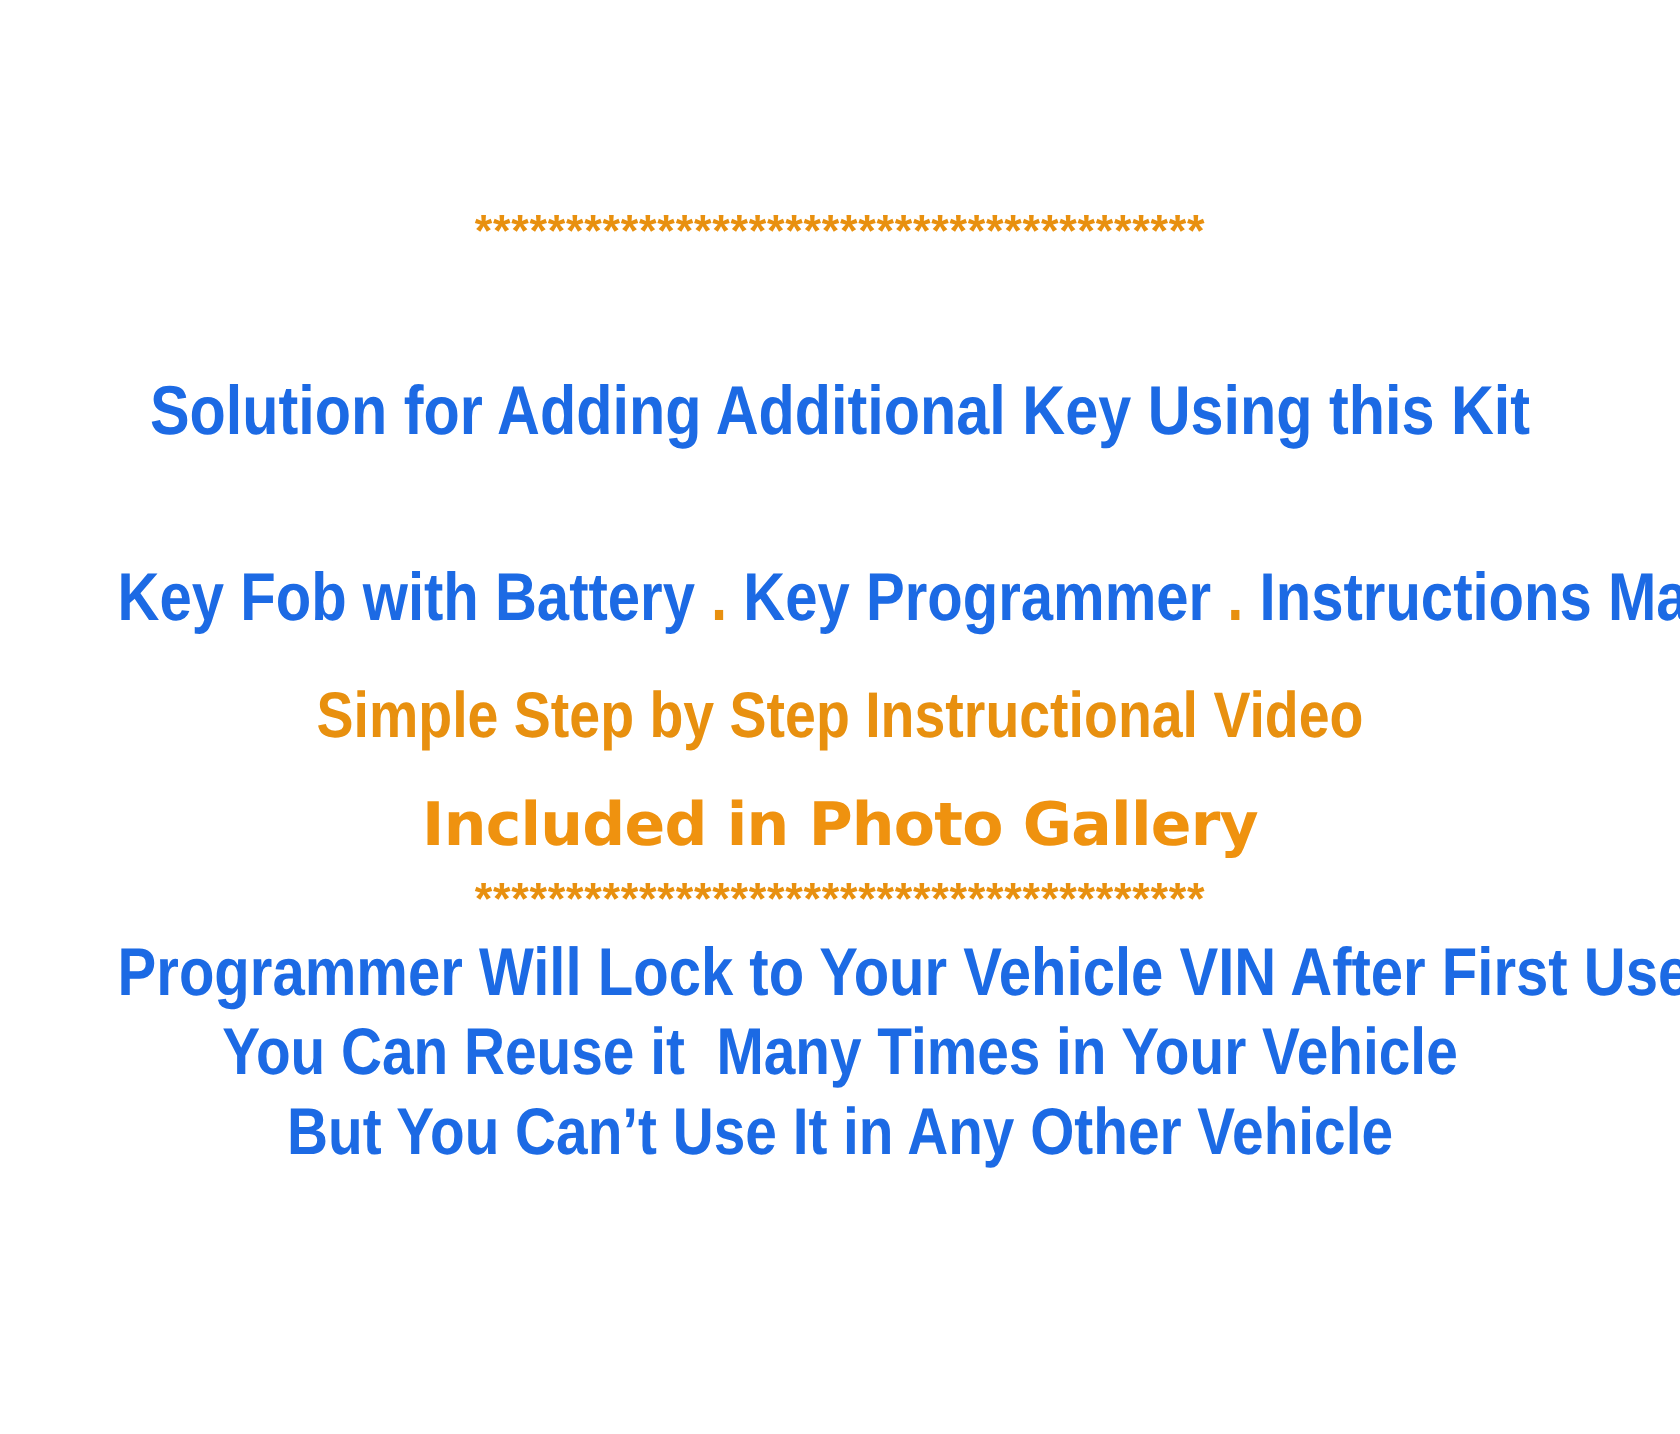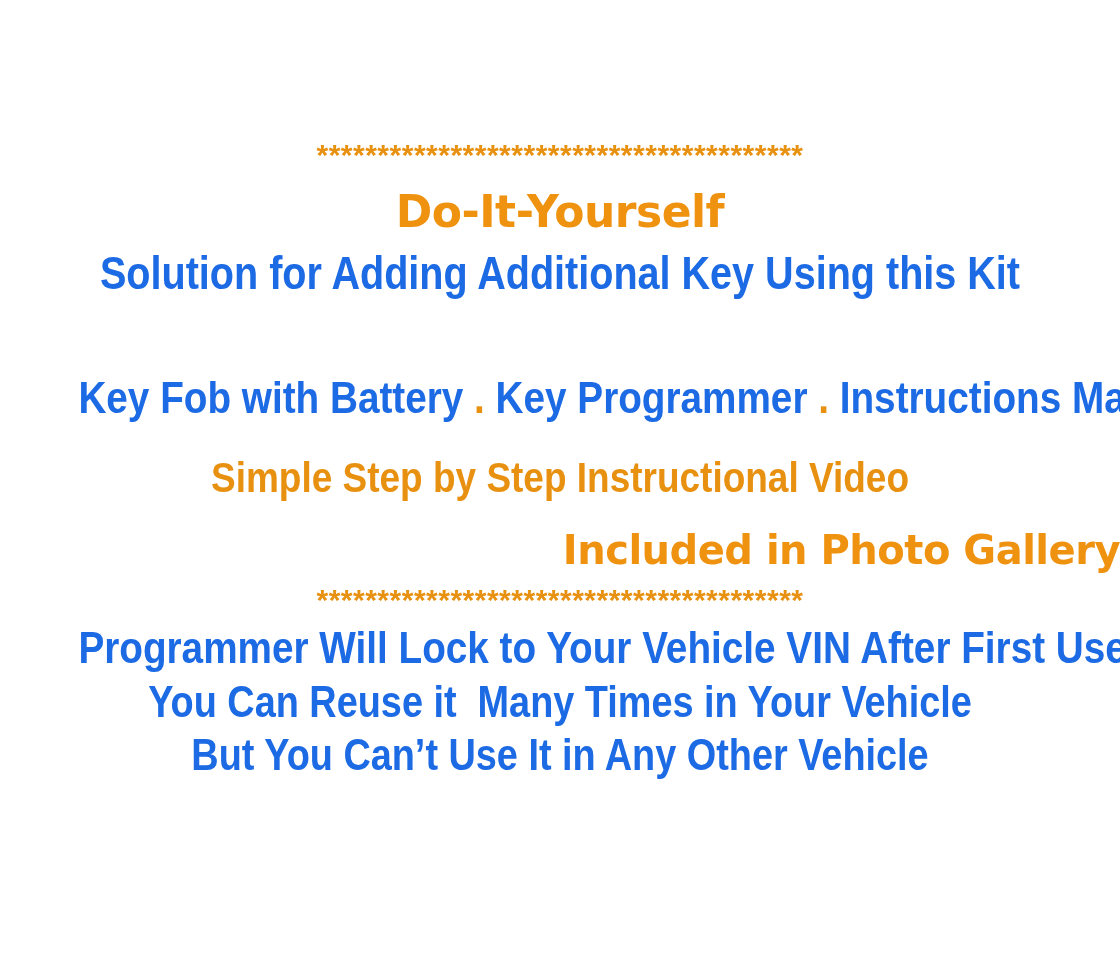--- a/index.html
+++ b/index.html
@@ -54,21 +54,20 @@
   
   #subtitle-includes {
     top: 313px;
     font-size: 41px;
   }
 
   
   #line-photo-gallery {
     top: 530px;
     font-size: 40px;
-    text-align: right;
   }
 
   
   .condensed {
     font-family: "Liberation Sans Narrow", "Liberation Sans", sans-serif;
     font-weight: 700;
     transform: scaleX(0.86);
     transform-origin: center center;
   }
 
@@ -112,21 +111,20 @@
     font-size: 44px;
   }
 </style>
 </head>
 <body style="background: rgb(255, 255, 255);">
 
 <div class="page">
 
   <div class="line stars" id="stars-top">****************************************</div>
 
-  <div class="line headline-orange" id="title-diy">Do-It-Yourself</div>
 
   <div class="line condensed blue" id="line-solution">Solution for Adding Additional Key Using this Kit</div>
 
 
   <div class="line condensed blue" id="line-contents"><span>Key Fob with Battery</span><span class="sep"> . </span><span>Key Programmer</span><span class="sep"> . </span><span>Instructions Manual</span></div>
 
   <div class="line condensed orange" id="line-video">Simple Step by Step Instructional Video</div>
 
   <div class="line headline-orange" id="line-photo-gallery">Included in Photo Gallery</div>
 

